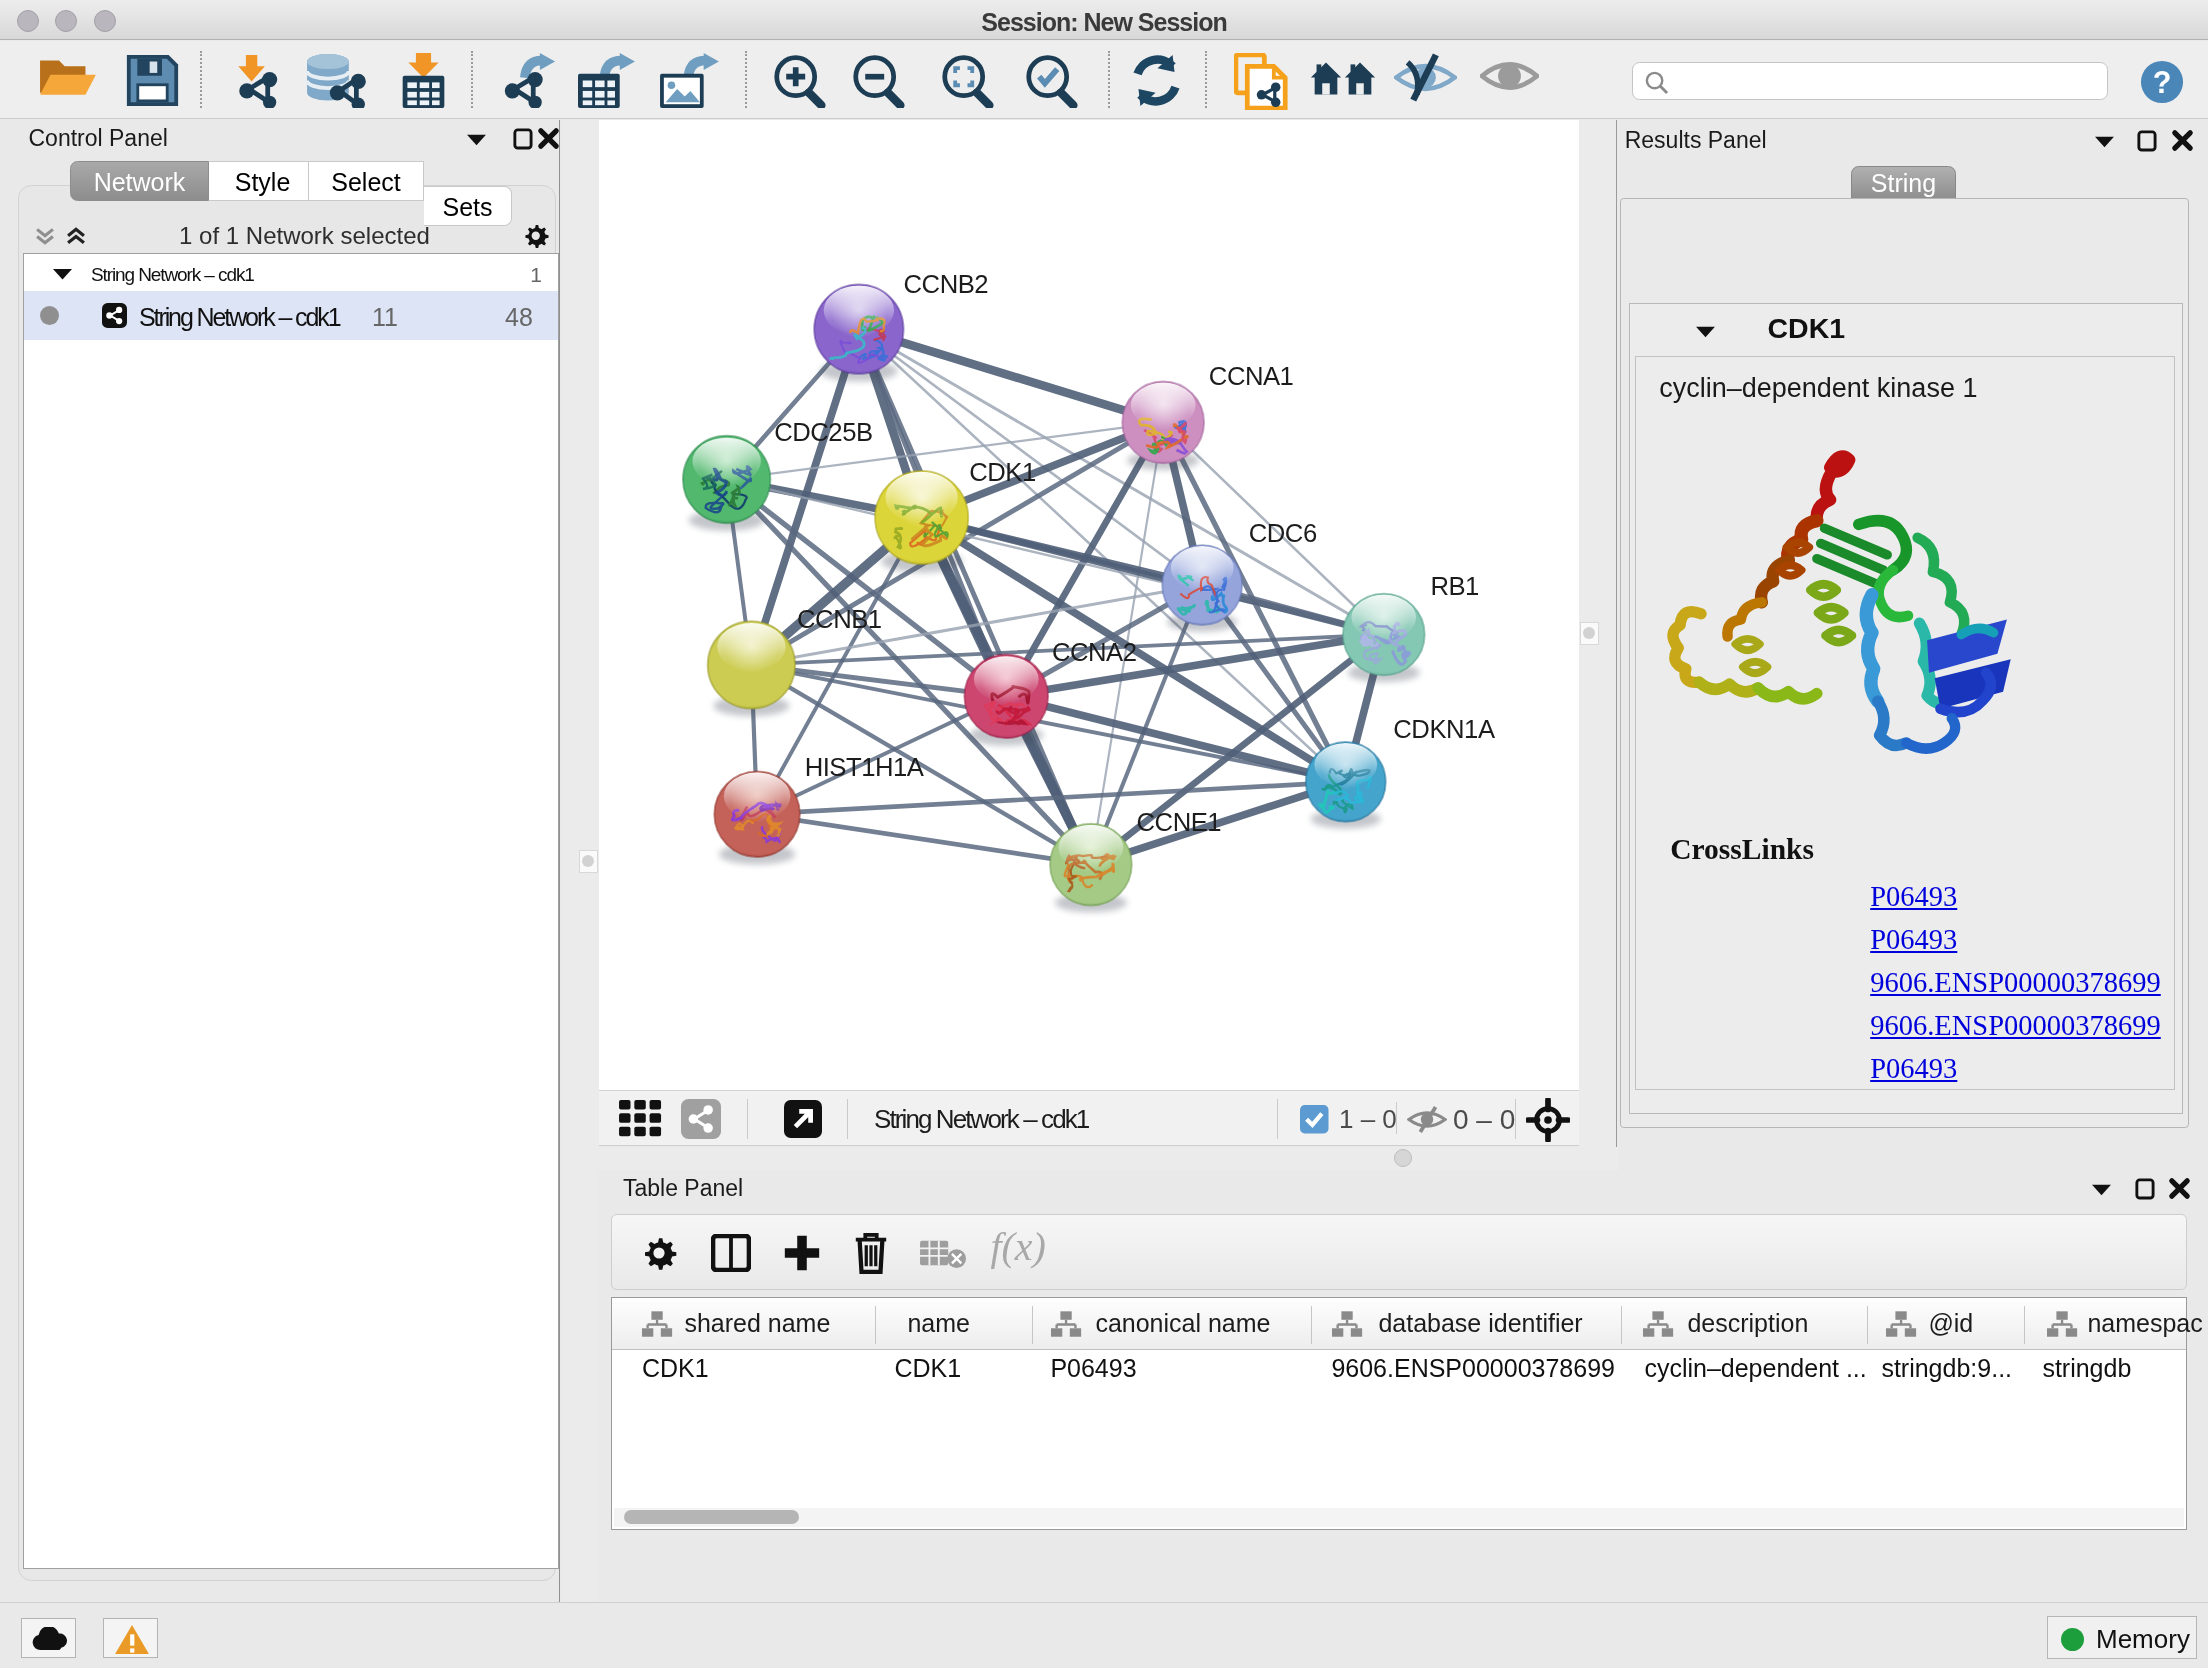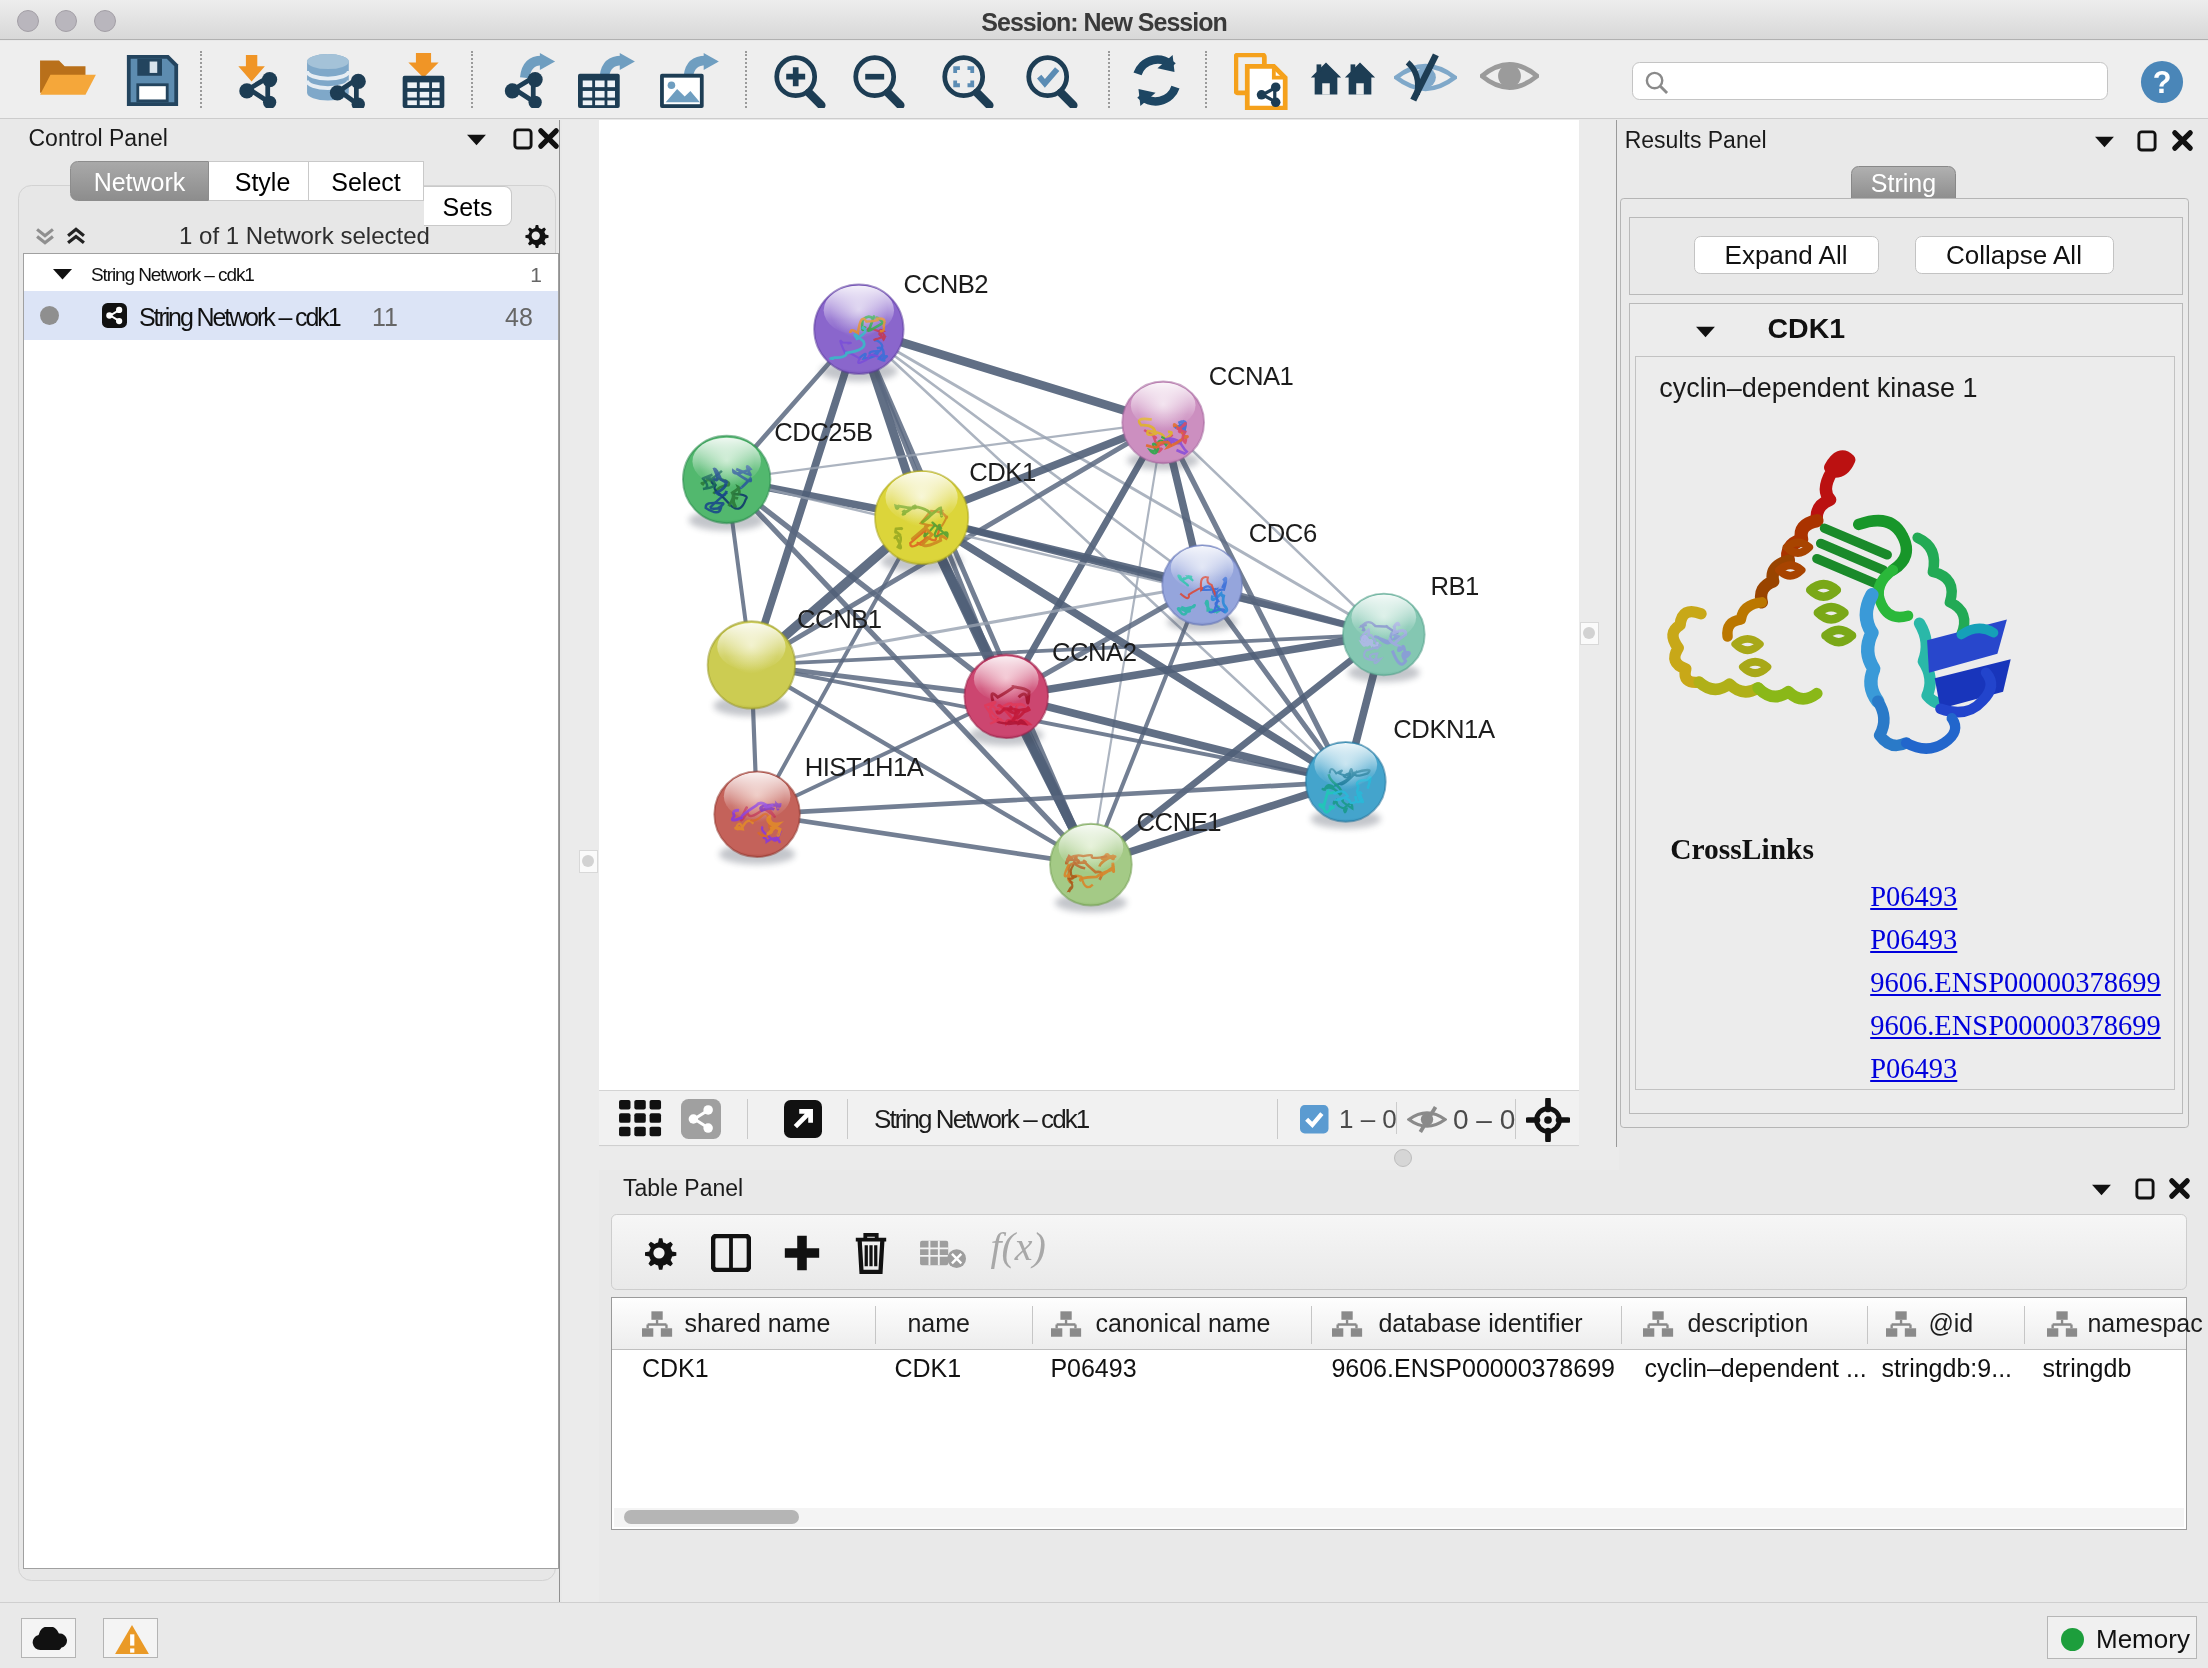--- a/index.html
+++ b/index.html
@@ -758,24 +758,20 @@
       <rect x="3" y="3" width="17" height="19" rx="3" fill="none" stroke="#111" stroke-width="3"></rect>
     </svg>
     <svg class="pico" style="left:552px;top:8.6px;" width="23" height="23" viewBox="0 0 24 24">
       <path d="M4 4 L20 20 M20 4 L4 20" stroke="#111" stroke-width="5.5" stroke-linecap="round"></path>
     </svg>
 
     <div style="position:absolute;left:232px;top:46px;width:105px;height:33px;background:linear-gradient(#b0b0b0,#8f8f8f);border:1px solid #888;border-radius:7.6px 7.6px 0 0;color:#fff;font-size:25px;text-align:center;line-height:32px;">String</div>
 
     <div style="position:absolute;left:1px;top:78px;width:569px;height:930px;background:#eaeaea;border:1px solid #b5b5b5;border-radius:3.8px;"></div>
 
-    <div style="position:absolute;left:9.5px;top:97px;width:554px;height:78px;background:#e9e9e9;border:1px solid #b9b9b9;">
-      <div style="position:absolute;left:64px;top:18px;width:185px;height:38px;background:#ffffff;border:1px solid #c3c3c3;border-radius:6.7px;font-size:26px;text-align:center;line-height:37px;color:#111;">Expand All</div>
-      <div style="position:absolute;left:285px;top:18px;width:199px;height:38px;background:#ffffff;border:1px solid #c3c3c3;border-radius:6.7px;font-size:26px;text-align:center;line-height:37px;color:#111;">Collapse All</div>
-    </div>
 
     <div style="position:absolute;left:9.5px;top:183px;width:554px;height:811px;background:#ececec;border:1px solid #b9b9b9;">
       <svg style="position:absolute;left:64px;top:19px;" width="23" height="17" viewBox="0 0 24 18">
         <path d="M2 4 L22 4 L12 15 Z" fill="#111"></path>
       </svg>
       <div style="position:absolute;left:138px;top:7.6px;font-size:28.5px;font-weight:bold;color:#111;">CDK1</div>
       <div style="position:absolute;left:5.7px;top:52px;width:540px;height:734px;background:#ececec;border:1px solid #c2c2c2;">
         <div style="position:absolute;left:23px;top:16px;font-size:27px;color:#1a1a1a;">cyclin–dependent kinase 1</div>
         <svg style="position:absolute;left:7.6px;top:76px;" width="380" height="333" viewBox="0 0 400 350">
           <g fill="none" stroke-linecap="round" stroke-linejoin="round">

